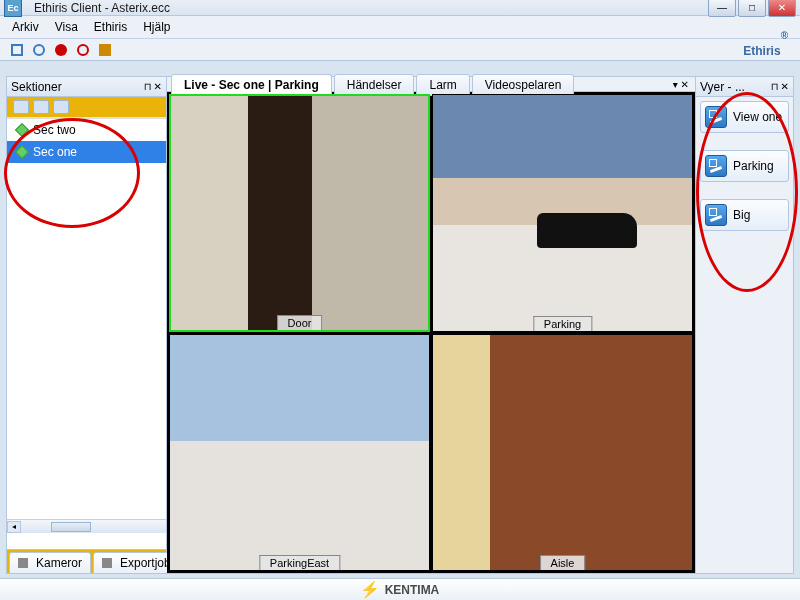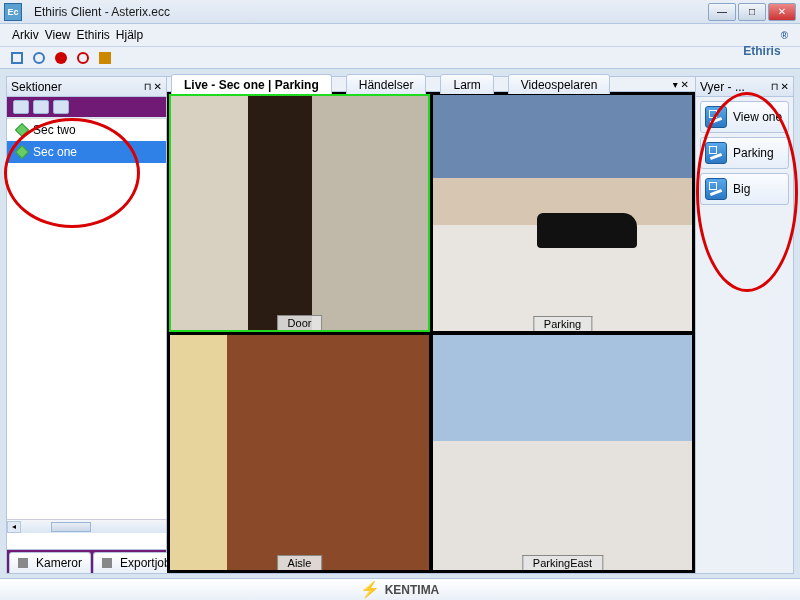--- a/index.html
+++ b/index.html
@@ -1,70 +1,70 @@
 <!DOCTYPE html>
 <html><head>
 <meta charset="utf-8">
 <style>
 * { box-sizing: border-box; margin: 0; padding: 0; font-family: "Segoe UI", Tahoma, sans-serif; font-size: 12px; }
 body { background: #d9e4f1; width: 800px; height: 600px; overflow: hidden; position: relative; }
 
 
-.titlebar { display: flex; align-items: center; height: 24px; background: linear-gradient(#e9eef6,#d9e4f1); border-bottom: 1px solid #b5c7e0; padding: 0 4px; }
+.titlebar { display: flex; align-items: center; height: 16px; background: linear-gradient(#e9eef6,#d9e4f1); border-bottom: 1px solid #b5c7e0; padding: 0 4px; }
 .app-icon { width: 18px; height: 18px; background: #5aa0d0; border: 1px solid #2a6aa0; display: flex; align-items: center; justify-content: center; color: #fff; font-size: 9px; font-weight: bold; }
 .title-text { margin-left: 12px; color: #1a1a1a; }
 .win-controls { margin-left: auto; display: flex; gap: 2px; }
 .win-btn { width: 28px; height: 18px; background: linear-gradient(#f3f6fa,#cbd8e8); border: 1px solid #8aa5c6; border-radius: 2px; display: flex; align-items: center; justify-content: center; font-size: 10px; color: #000; cursor: pointer; }
 .win-btn.close { background: linear-gradient(#e88,#c33); color: #fff; }
 
 
-.menubar { display: flex; gap: 6px; padding: 4px 12px; background: #ecf1f8; border-bottom: 1px solid #c4d3e7; }
+.menubar { display: flex; gap: 16px; padding: 4px 12px; background: #ecf1f8; border-bottom: 1px solid #c4d3e7; }
 .menuitem { color: #000; cursor: pointer; }
 
 
 .toolbar { display: flex; gap: 4px; padding: 2px 8px; background: #ecf1f8; border-bottom: 1px solid #b5c7e0; height: 22px; }
 .tbtn { width: 18px; height: 18px; border: 1px solid transparent; border-radius: 2px; display: flex; align-items: center; justify-content: center; cursor: pointer; }
 .icon-glyph { width: 12px; height: 12px; display: inline-block; }
 
 
 .content { position: absolute; top: 76px; left: 6px; right: 6px; bottom: 26px; display: flex; background: #ecf1f8; border: 1px solid #b5c7e0; }
 
-.left-panel { width: 160px; border-right: 1px solid #b5c7e0; display: flex; flex-direction: column; background: #701a75; }
+.left-panel { width: 160px; border-right: 1px solid #b5c7e0; display: flex; flex-direction: column; background: #eab308; }
 .panel-header { display: flex; align-items: center; height: 20px; background: linear-gradient(#eef3fa,#dbe6f3); border-bottom: 1px solid #b5c7e0; padding: 0 4px; font-size: 11px; }
 .pin-icon, .close-icon { margin-left: 2px; font-size: 10px; cursor: pointer; }
 .spacer { flex: 1; }
 .left-sub-toolbar { display: flex; gap: 4px; padding: 3px 6px; border-bottom: 1px solid #dbe6f3; }
 .sub-icon { width: 16px; height: 14px; background: #d4e2f3; border: 1px solid #9ab7da; border-radius: 2px; }
 
 .tree { flex: 1; background: #fff; border-top: 1px solid #ddd; position: relative; }
 .tree-item { display: flex; align-items: center; gap: 6px; padding: 4px 10px; cursor: pointer; }
 .tree-item.selected { background: #2f80e7; color: #fff; }
 .bullet { width: 10px; height: 10px; background: #6c6; border: 1px solid #393; transform: rotate(45deg); }
 
 .left-tabs { display: flex; border-top: 1px solid #b5c7e0; }
 .left-tab { display: flex; align-items: center; gap: 8px; padding: 3px 8px; border: 1px solid #b5c7e0; border-bottom: none; background: linear-gradient(#fff,#e9f0f8); border-radius: 3px 3px 0 0; margin-top: 2px; margin-left: 2px; font-size: 11px; cursor: pointer; }
 .ltab-icon { width: 10px; height: 10px; background: #888; }
 
 .center-panel { flex: 1; display: flex; flex-direction: column; position: relative; }
-.tabs { display: flex; align-items: center; height: 15px; background: #ecf1f8; border-bottom: 1px solid #b5c7e0; padding-left: 4px; gap: 12px; }
+.tabs { display: flex; align-items: center; height: 15px; background: #ecf1f8; border-bottom: 1px solid #b5c7e0; padding-left: 4px; gap: 0; }
 .tab { padding: 3px 12px; border: 1px solid #b5c7e0; background: linear-gradient(#f9fbfe,#e2ebf6); border-radius: 3px 3px 0 0; margin-right: 2px; cursor: pointer; font-size: 11px; position: relative; top: 1px; }
 .tab.active { background: #fff; border-bottom-color: #fff; font-weight: bold; }
 .tabs .dropdown-arrow { margin-left: auto; margin-right: 6px; font-size: 10px; cursor: pointer; }
 
 .video-grid { flex: 1; background: #000; display: grid; grid-template-columns: 1fr 1fr; grid-template-rows: 1fr 1fr; gap: 2px; padding: 2px; }
 .cam { position: relative; background: #222; border: 1px solid #000; overflow: hidden; }
 .cam.active { border: 2px solid #1edb1e; text-align: right; }
 .cam-label { position: absolute; bottom: 0; left: 50%; transform: translateX(-50%); background: rgba(230,230,230,0.9); padding: 1px 10px; font-size: 11px; border: 1px solid #888; border-bottom: none; }
 .scene { position: absolute; inset: 0; }
 
 .brand { position: absolute; right: 12px; top: 30px; font-family: Georgia, serif; font-size: 28px; color: #3a6aa0; font-weight: bold; }
 .brand sup { font-size: 10px; vertical-align: top; }
 
 .right-panel { width: 98px; border-left: 1px solid #b5c7e0; background: #ecf1f8; display: flex; flex-direction: column; }
-.view-list { padding: 4px; display: flex; flex-direction: column; gap: 4px; }
+.view-list { padding: 4px; display: flex; flex-direction: column; gap: 17px; }
 .view-btn { display: flex; align-items: center; gap: 6px; padding: 4px; border: 1px solid #b5c7e0; background: linear-gradient(#fafcff,#e6eef8); border-radius: 3px; cursor: pointer; font-size: 11px; }
 .view-icon { width: 22px; height: 22px; background: linear-gradient(#58a8ea,#2c78c4); border: 1px solid #1c5a9a; border-radius: 3px; position: relative; flex-shrink: 0; }
 .view-icon::after { content: ""; position: absolute; left: 4px; top: 12px; width: 12px; height: 3px; background: #fff; transform: rotate(-20deg); }
 .view-icon::before { content: ""; position: absolute; left: 3px; top: 3px; width: 6px; height: 6px; border: 1px solid #fff; }
 
 .footer { position: absolute; bottom: 0; left: 0; right: 0; height: 22px; background: linear-gradient(#fff,#eaf0f8); border-top: 1px solid #b5c7e0; display: flex; align-items: center; justify-content: center; }
 .kentima { font-weight: bold; font-size: 14px; color: #4a4a4a; display: flex; align-items: center; gap: 4px; }
 .bolt { color: #f7a400; font-size: 16px; }
 
 
@@ -90,21 +90,21 @@
   <div class="title-text">Ethiris Client - Asterix.ecc</div>
   <div class="win-controls">
     <div class="win-btn">—</div>
     <div class="win-btn">□</div>
     <div class="win-btn close">✕</div>
   </div>
 </div>
 
 <div class="menubar">
   <span class="menuitem">Arkiv</span>
-  <span class="menuitem">View</span>
+  <span class="menuitem">Visa</span>
   <span class="menuitem">Ethiris</span>
   <span class="menuitem">Hjälp</span>
 </div>
 
 <div class="toolbar">
   <div class="tbtn">
       <span class="icon-glyph" style="border:2px solid #3a7ac0"></span>
     </div>
   <div class="tbtn">
       <span class="icon-glyph" style="border:2px solid #3a7ac0;border-radius:50%"></span>
@@ -177,26 +177,26 @@
         <div class="scene door-scene"></div>
         <div class="cam-label">Door</div>
       </div>
       <div class="cam">
         <div class="scene parking-scene">
             <div class="car"></div>
           </div>
         <div class="cam-label">Parking</div>
       </div>
       <div class="cam">
+        <div class="scene parkingeast-scene"></div>
+        <div class="cam-label">ParkingEast</div>
+      </div>
+      <div class="cam">
         <div class="scene aisle-scene"></div>
         <div class="cam-label">Aisle</div>
-      </div>
-      <div class="cam">
-        <div class="scene parkingeast-scene"></div>
-        <div class="cam-label">ParkingEast</div>
       </div>
     </div>
   </div>
 
   <div class="right-panel">
     <div class="panel-header">
       <span>Vyer - ...</span>
       <span class="spacer"></span>
       <span class="pin-icon">⊓</span>
       <span class="close-icon">✕</span>

